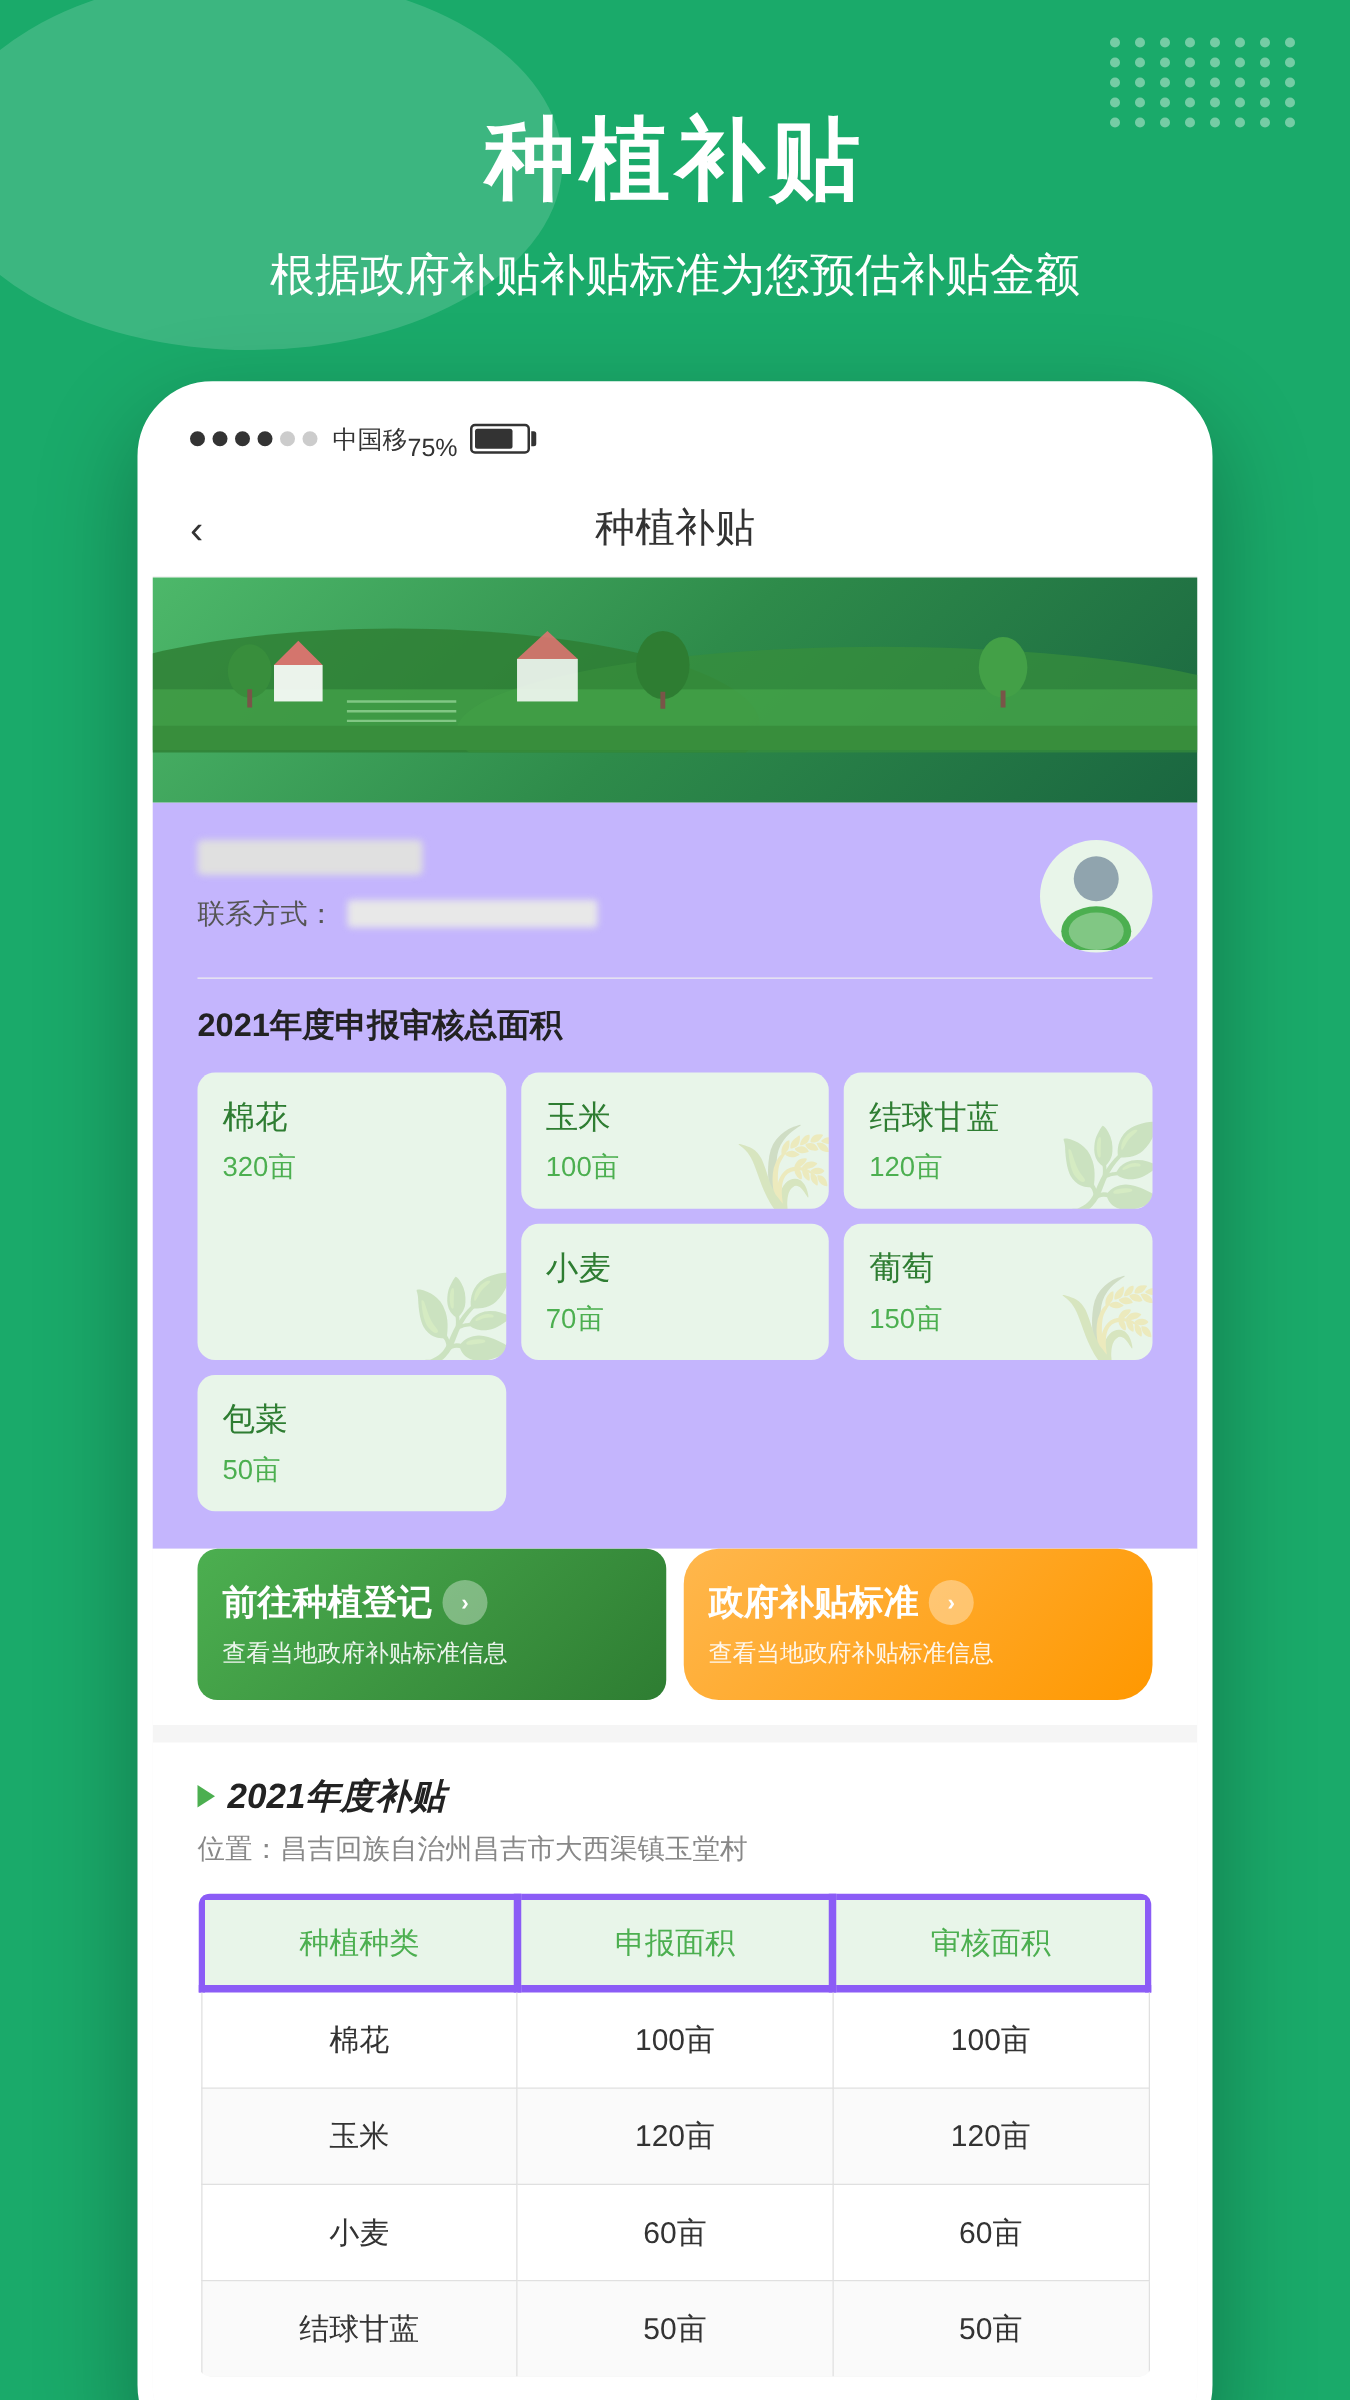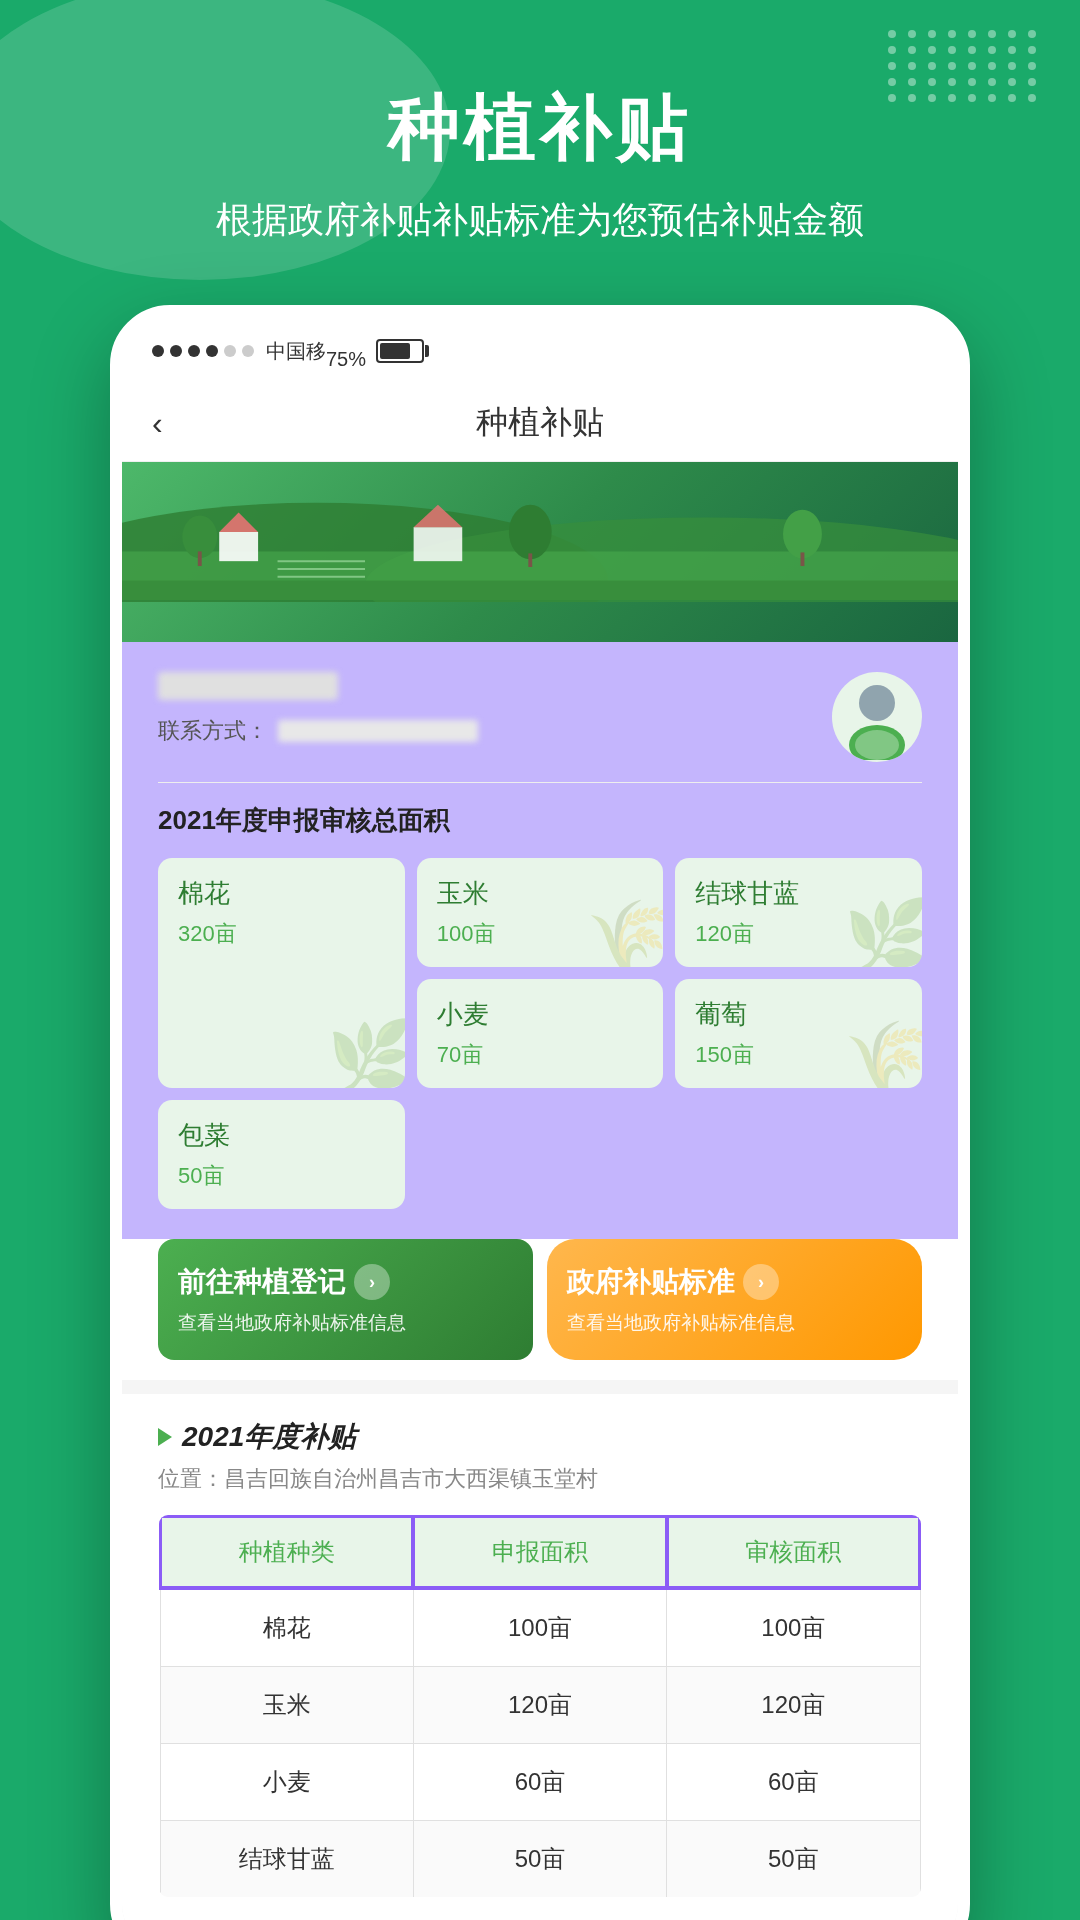--- a/index.html
+++ b/index.html
@@ -417,21 +417,21 @@
     .table-header {
       background: #e8f5e9;
     }
 
     .table-header th {
       font-size: 24px;
       color: #4caf50;
       font-weight: 500;
       padding: 18px 10px;
       text-align: center;
-      border: 4px solid #8b5cf6;
+      border: 6px solid #8b5cf6;
     }
 
     .table-body td {
       font-size: 24px;
       color: #333;
       padding: 22px 10px;
       text-align: center;
       border: 1px solid #e0e0e0;
     }
 

